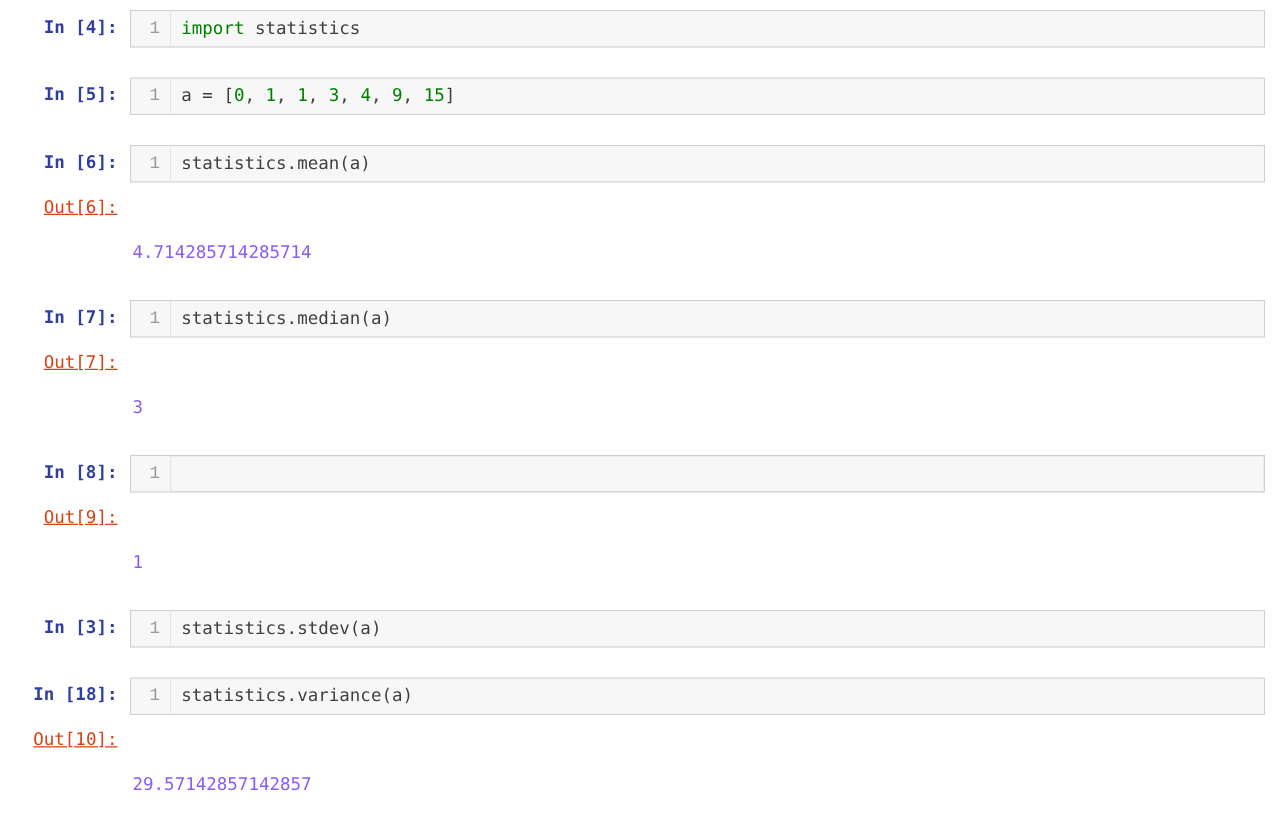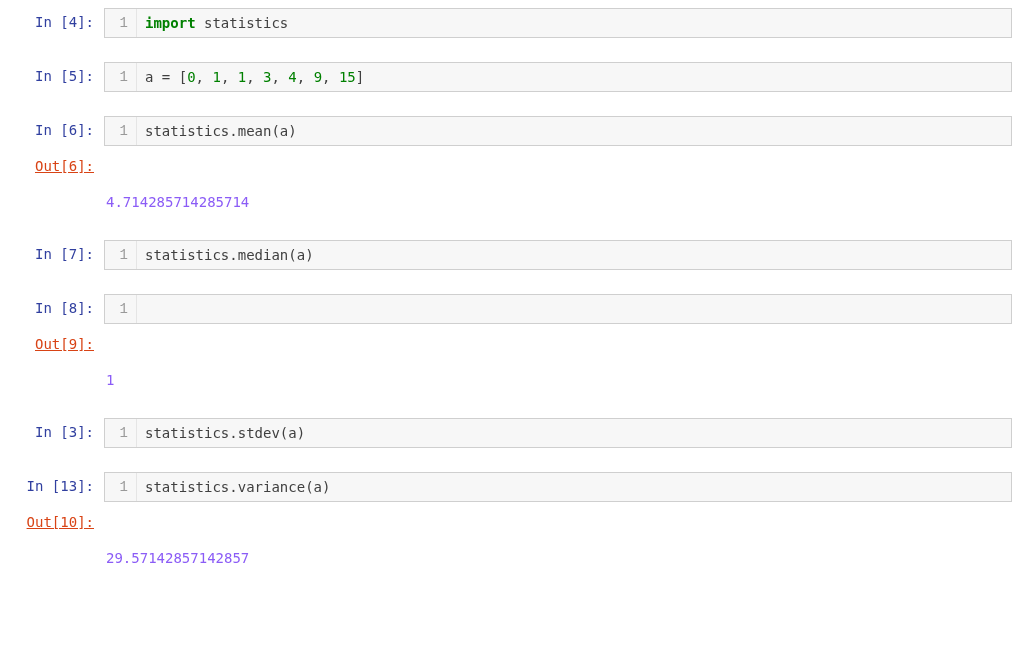--- a/index.html
+++ b/index.html
@@ -22,21 +22,21 @@
     .prompt {
       width: 92px;
       text-align: right;
       padding-right: 10px;
       padding-top: 6px;
       font-family: Menlo, Monaco, Consolas, monospace;
       flex-shrink: 0;
     }
     .prompt-in {
       color: #303F9F;
-      font-weight: normal;
+      font-weight: bold;
     }
     .prompt-out {
       color: #D84315;
       font-weight: normal;
       text-decoration: underline;
     }
     .code-area {
       flex: 1;
       display: flex;
       border: 1px solid #cfcfcf;
@@ -58,21 +58,21 @@
       font-family: Menlo, Monaco, Consolas, monospace;
       white-space: pre;
     }
     .output-area {
       flex: 1;
       padding: 6px 0 6px 2px;
       font-family: Menlo, Monaco, Consolas, monospace;
       color: #8b5cf6;
       margin-top: 36px;
     }
-    .kw { color: #008000; font-weight: bold; }
+    .kw { color: #008000; font-weight: normal; }
     .num { color: #008000; }
     .txt { color: #404040; }
     .spacer {
       height: 18px;
     }
   </style>
 </head>
 <body>
 
 <div id="notebook">
@@ -104,20 +104,24 @@
       <div class="output-area">4.714285714285714</div>
     </div>
     <div class="spacer"></div>
     <div class="cell">
       <div class="prompt prompt-in">In [7]:</div>
       <div class="code-area">
         <div class="linenum">1</div>
         <div class="code-content"><span class="txt">statistics.median(a)</span></div>
       </div>
     </div>
+    <div class="cell">
+      <div class="prompt prompt-out">Out[7]:</div>
+      <div class="output-area">3</div>
+    </div>
     <div class="spacer"></div>
     <div class="cell">
       <div class="prompt prompt-in">In [8]:</div>
       <div class="code-area">
         <div class="linenum">1</div>
       </div>
     </div>
     <div class="cell">
       <div class="prompt prompt-out">Out[9]:</div>
       <div class="output-area">1</div>
@@ -125,21 +129,21 @@
     <div class="spacer"></div>
     <div class="cell">
       <div class="prompt prompt-in">In [3]:</div>
       <div class="code-area">
         <div class="linenum">1</div>
         <div class="code-content"><span class="txt">statistics.stdev(a)</span></div>
       </div>
     </div>
     <div class="spacer"></div>
     <div class="cell">
-      <div class="prompt prompt-in">In [13]:</div>
+      <div class="prompt prompt-in">In [18]:</div>
       <div class="code-area">
         <div class="linenum">1</div>
         <div class="code-content"><span class="txt">statistics.variance(a)</span></div>
       </div>
     </div>
     <div class="cell">
       <div class="prompt prompt-out">Out[10]:</div>
       <div class="output-area">29.57142857142857</div>
     </div>
     <div class="spacer"></div>

